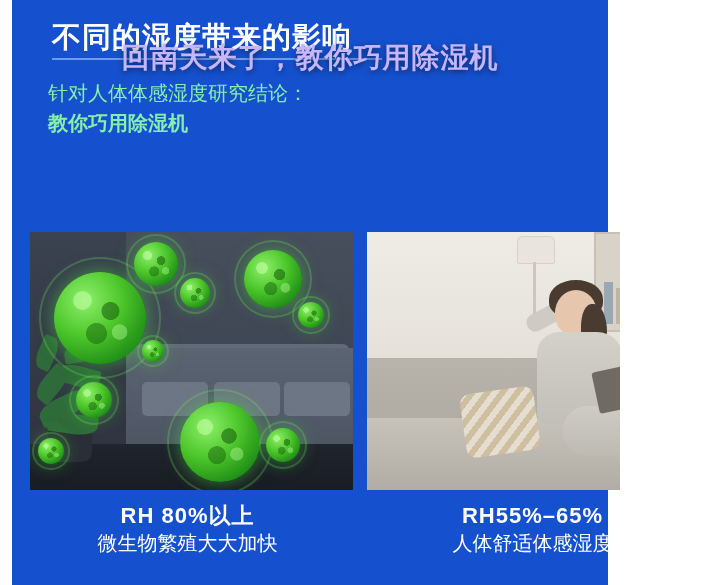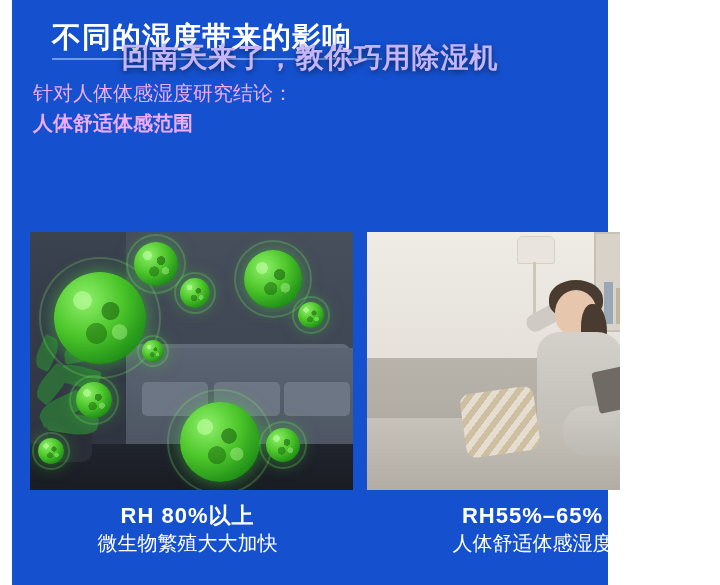--- a/index.html
+++ b/index.html
@@ -43,24 +43,24 @@
     position: absolute;
     left: 52px;
     top: 58px;
     width: 330px;
     height: 2px;
     background: #6f9bea;
   }
 
   .conclusion {
     position: absolute;
-    left: 33px;
+    left: 48px;
     top: 78px;
     width: 620px;
-    color: #f0abfc;
+    color: #86efac;
   }
   .conclusion .line {
     font-size: 20px;
     line-height: 30px;
     white-space: nowrap;
   }
   .conclusion .line.bold {
     font-weight: bold;
   }
 
@@ -301,21 +301,21 @@
 <div class="poster">
 
   <div class="edge-left"></div>
   <div class="edge-right"></div>
 
   <div class="title">不同的湿度带来的影响</div>
   <div class="title-underline"></div>
 
   <div class="conclusion">
     <div class="line">针对人体体感湿度研究结论：</div>
-    <div class="line bold">人体舒适体感范围</div>
+    <div class="line bold">教你巧用除湿机</div>
   </div>
 
   <div class="images">
 
     <div class="photo">
       <div class="room">
         <div class="wall-panel"></div>
         <div class="sofa-back"></div>
         <div class="sofa"></div>
         <div class="cushion c1"></div>

